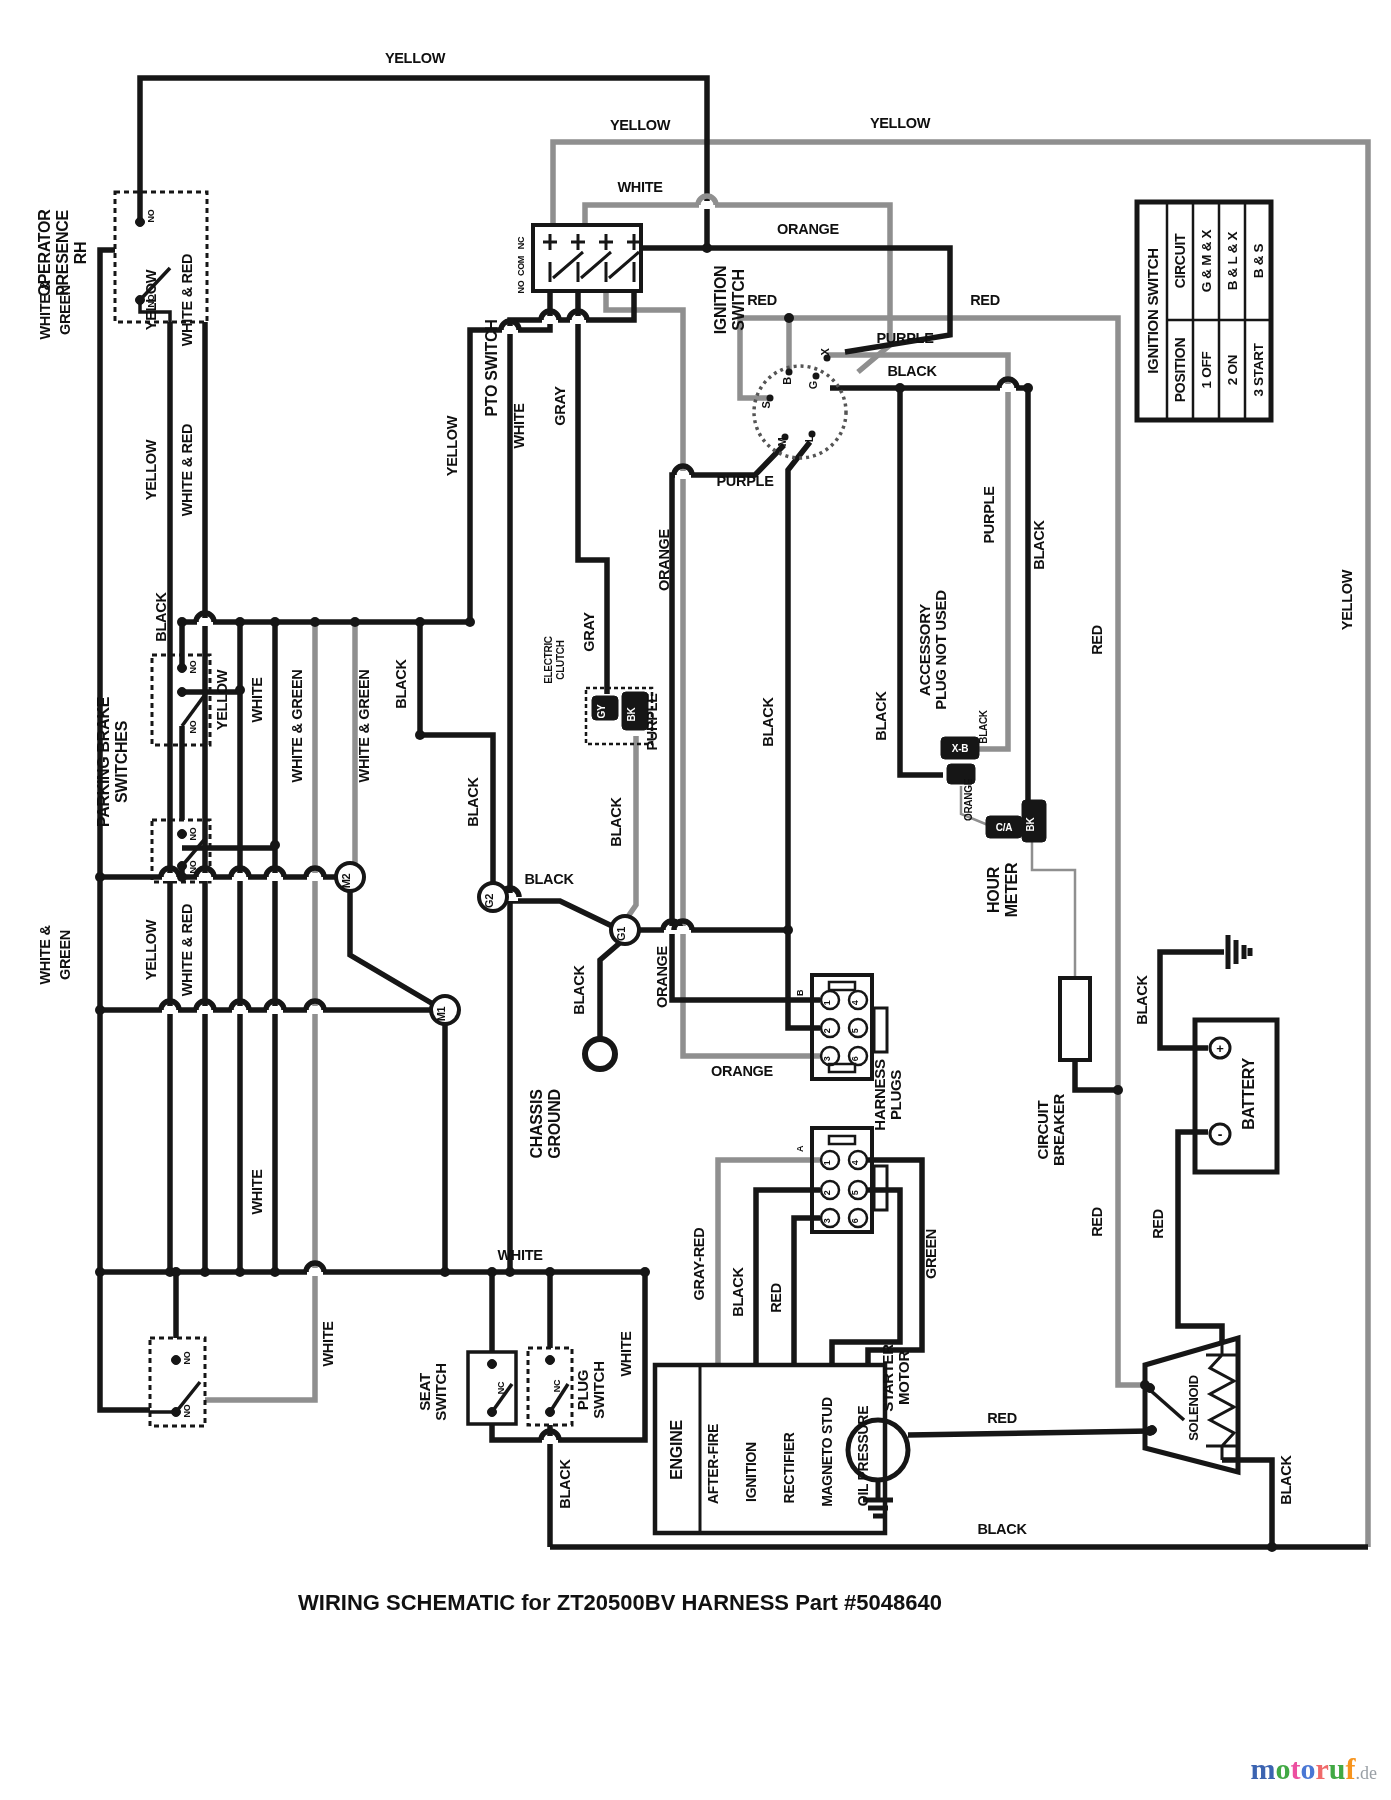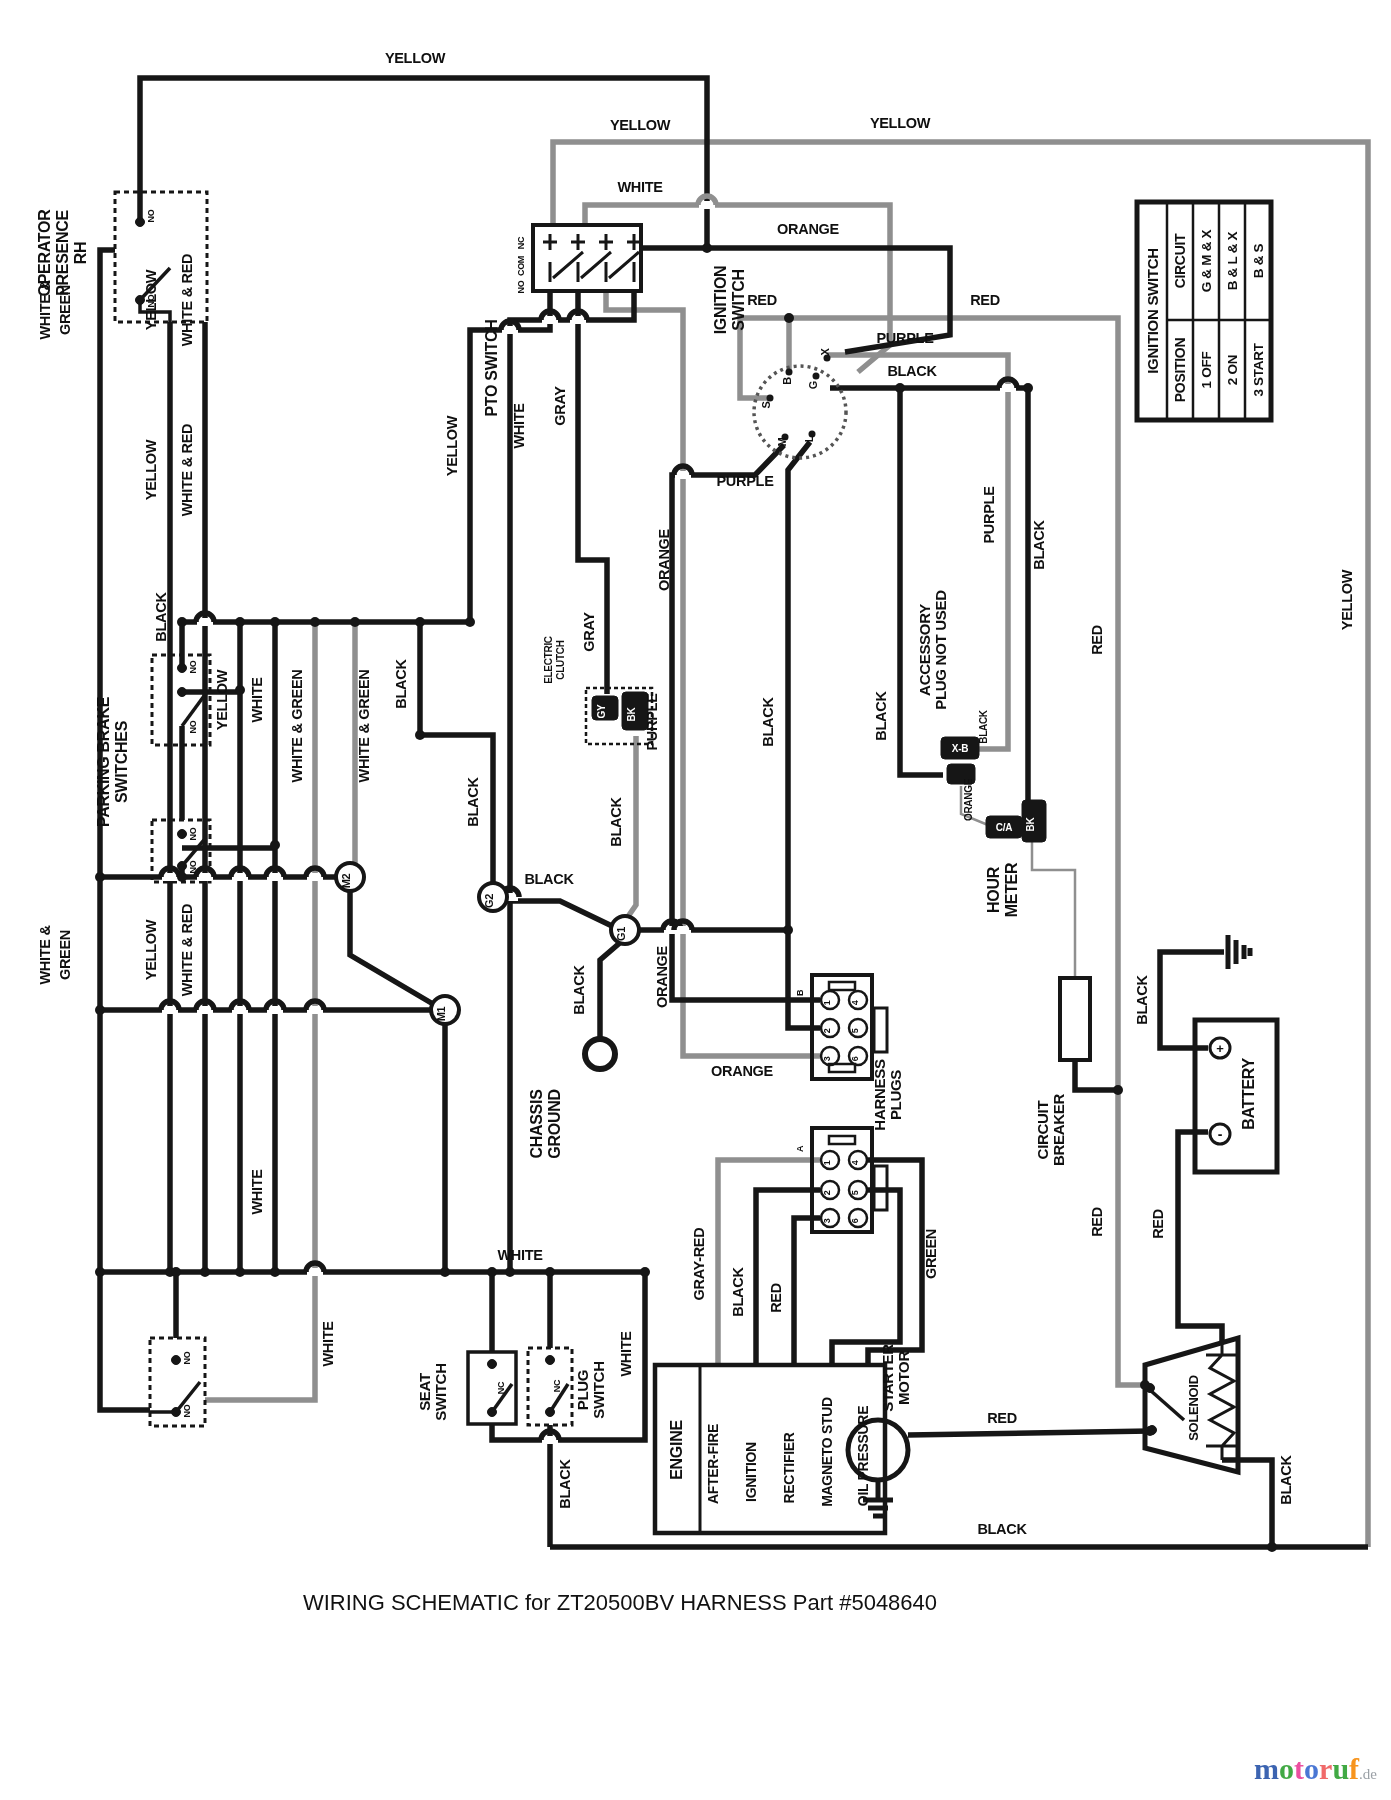--- a/index.html
+++ b/index.html
@@ -1,23 +1,23 @@
 <!DOCTYPE html>
 <html><head>
 <meta charset="utf-8">
 <style>
   html,body{margin:0;padding:0;background:#fff;}
   body{width:1391px;height:1800px;position:relative;overflow:hidden;}
   svg{position:absolute;top:0;left:0;}
   svg text{font-family:"Liberation Sans","DejaVu Sans",sans-serif;font-weight:700;fill:#101010;letter-spacing:-0.3px;}
   #title-bar{position:absolute;top:1590px;left:0;width:1240px;text-align:center;
-    font-family:"Liberation Sans",sans-serif;font-weight:400;font-size:22px;color:#111;}
+    font-family:"Liberation Sans",sans-serif;font-weight:700;font-size:22px;color:#111;}
   #watermark{position:absolute;top:1752px;right:14px;font-family:"Liberation Serif","DejaVu Serif",serif;
     font-weight:700;font-size:30px;letter-spacing:0;}
-  #watermark .de{font-size:15px;font-weight:400;}
+  #watermark .de{font-size:18px;font-weight:400;}
 </style>
 </head>
 <body>
 
 <svg id="schem" width="1391" height="1800" viewBox="0 0 1391 1800">
 
   <g stroke="#8f8f8f" stroke-width="5.5" fill="none">
     <path d="M553,225 V142 H1368 V1547"></path>
     <path d="M585,225 V205 H890 V345 L858,372"></path>
     <path d="M770,398 H740 V318 H1118 V1385 H1145"></path>

